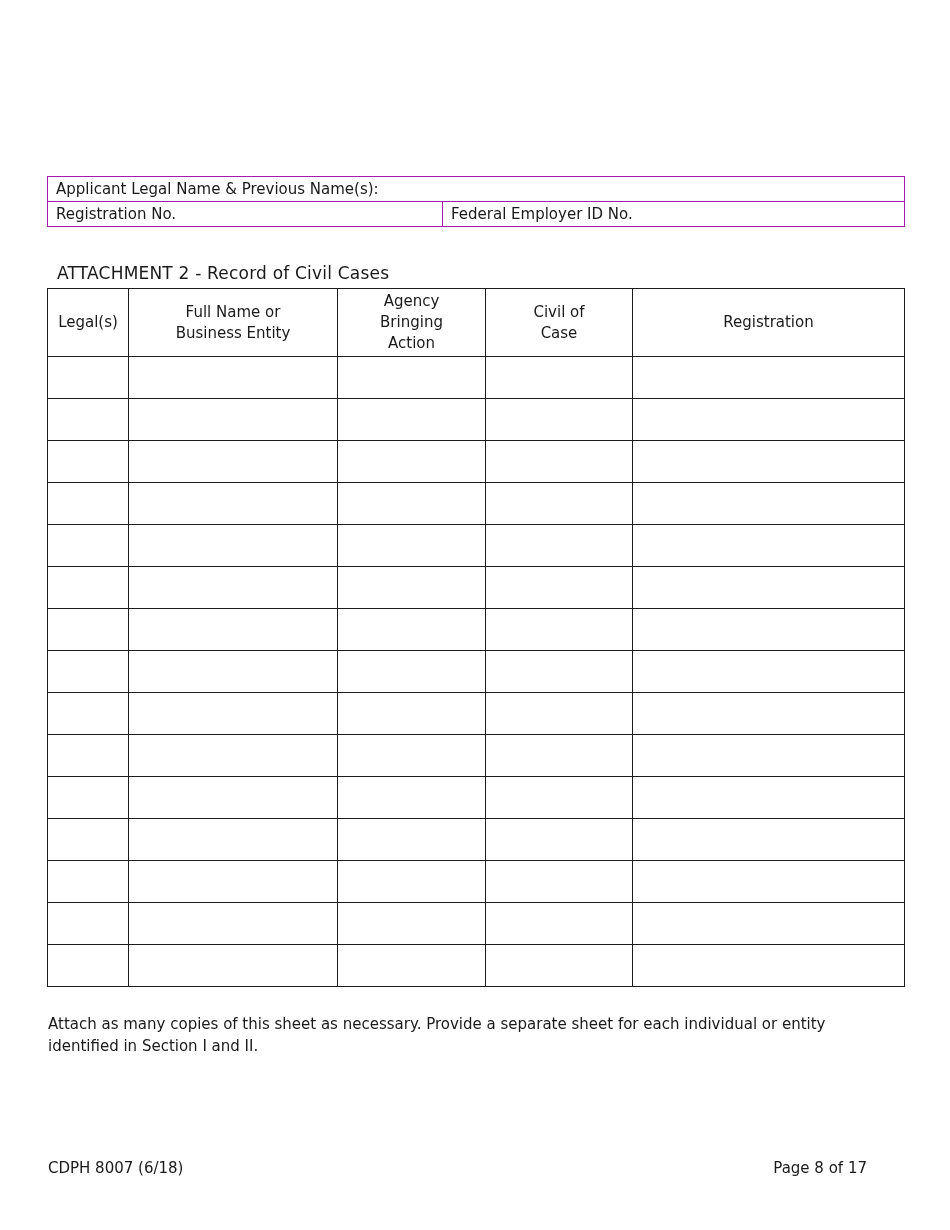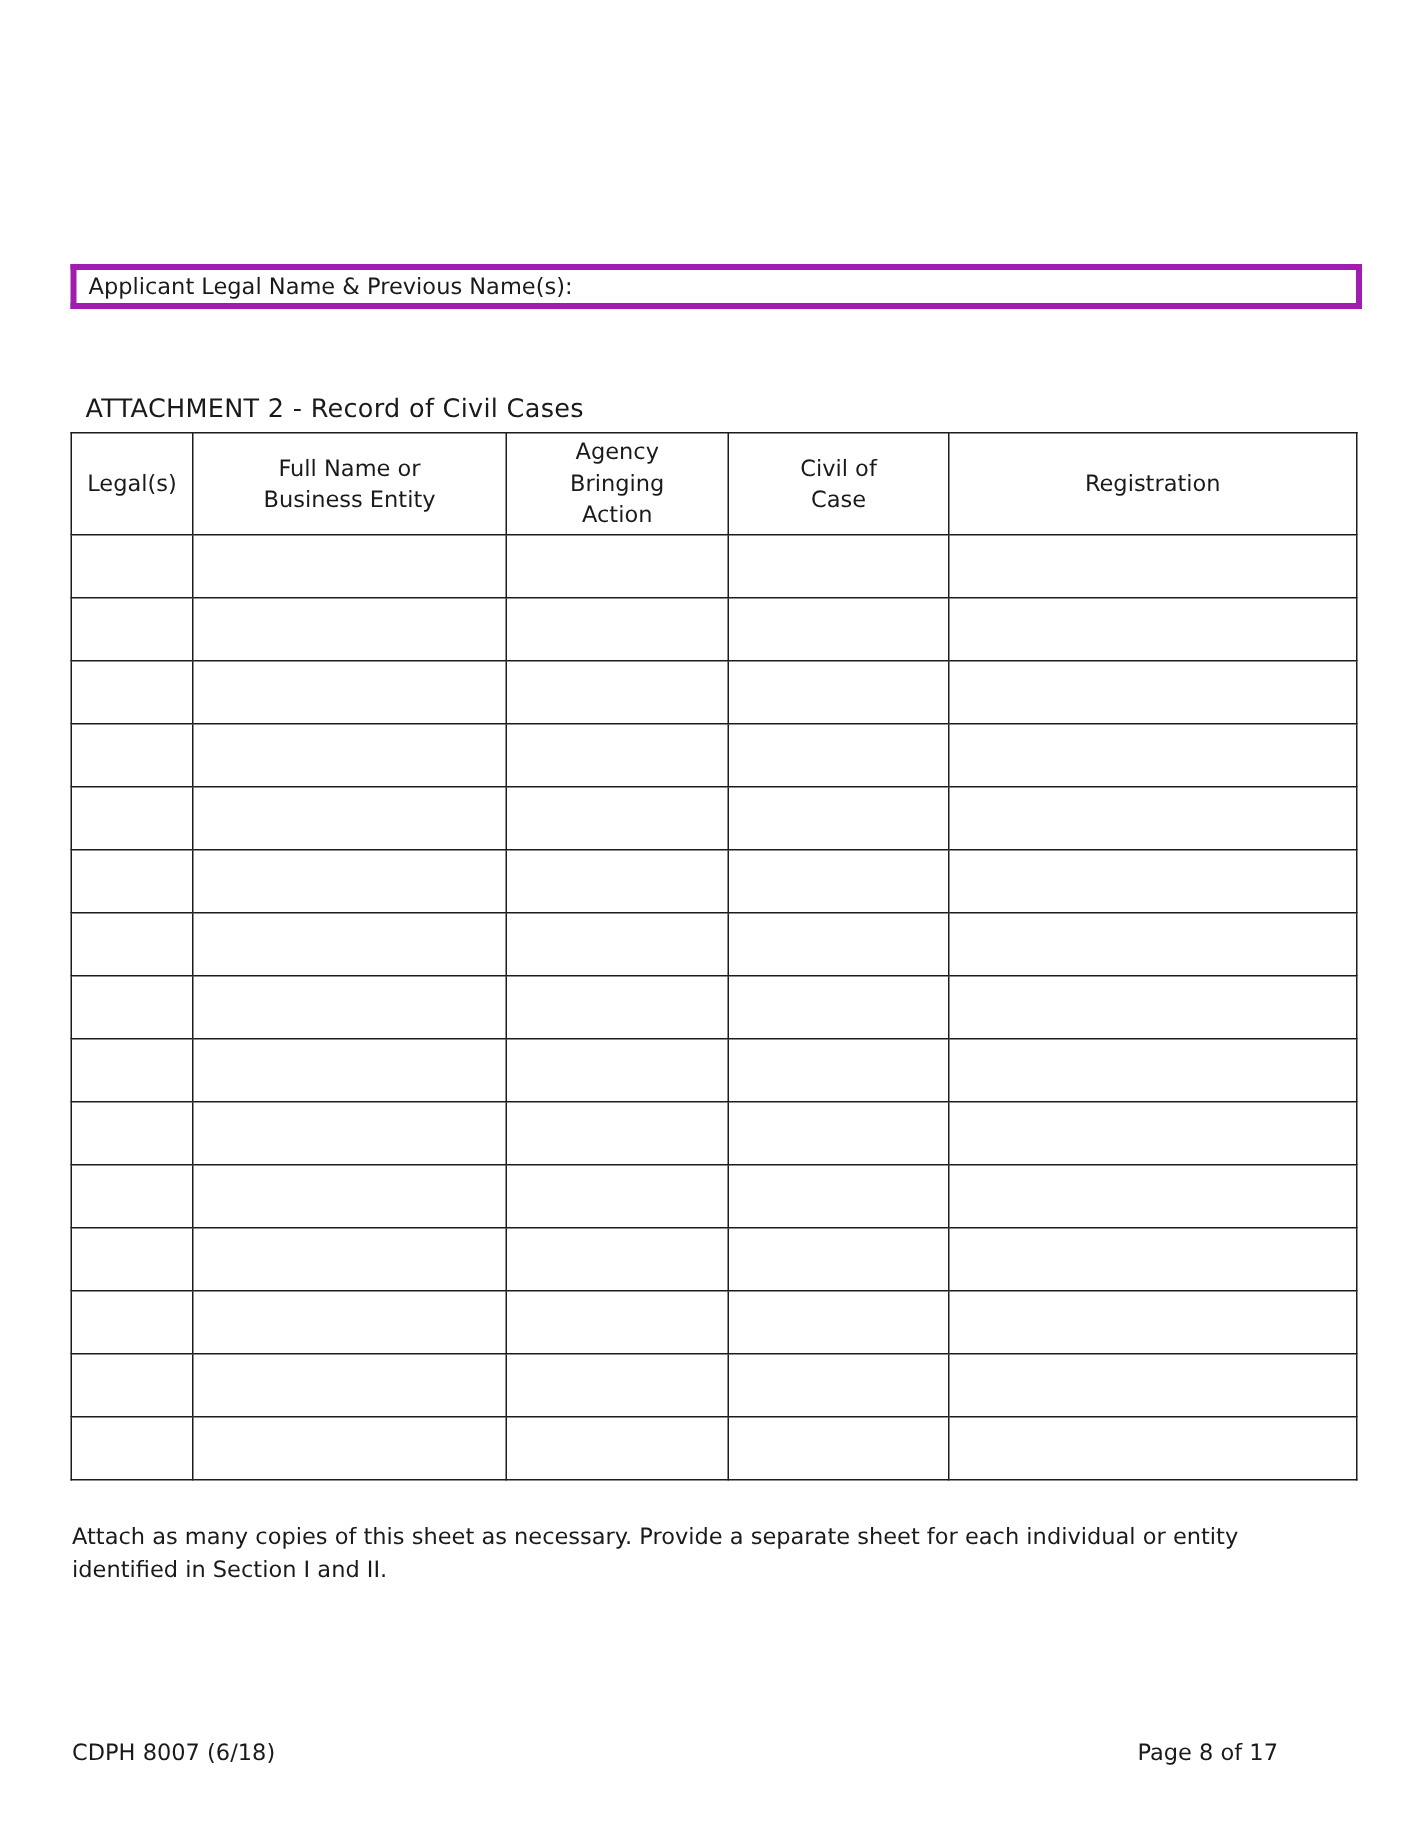--- a/index.html
+++ b/index.html
@@ -16,21 +16,21 @@
   
   .header-table {
     position: absolute;
     left: 47px; top: 176px;
     width: 857px;
     border-collapse: collapse;
     table-layout: fixed;
     font-size: 15px;
   }
   .header-table td {
-    border: 4px solid #a21caf;
+    border: 1px solid #a21caf;
     height: 25px;
     padding: 2px 8px;
     vertical-align: middle;
     white-space: nowrap;
     overflow: hidden;
   }
 
   
   .attachment-title {
     position: absolute;
@@ -72,41 +72,49 @@
     width: 860px;
     font-size: 15px;
     line-height: 22px;
     white-space: pre-line;
     margin-top: 28px;
   }
 
   
   .footer {
     position: absolute;
-    left: 48px; right: 98px; top: 1159px;
+    left: 48px; right: 83px; top: 1159px;
     display: flex;
     justify-content: space-between;
     font-size: 15px;
     align-items: center;
   }
 </style>
 </head>
 <body>
 
 <div class="page">
 
   <table class="header-table">
     <colgroup>
       <col style="width: 395px">
       <col style="width: 462px">
     </colgroup>
     <tbody>
         <tr>
       <td colspan="2">
         <span>Applicant Legal Name &amp; Previous Name(s):</span>
+      </td>
+    </tr>
+    <tr>
+      <td>
+        <span>Registration No.</span>
+      </td>
+      <td>
+        <span>Federal Employer ID No.</span>
       </td>
     </tr>
   </tbody>
     </table>
 
   <h2 class="attachment-title">ATTACHMENT 2 - Record of Civil Cases</h2>
 
   <table class="cases-table">
     <colgroup>
       <col style="width: 81px">

